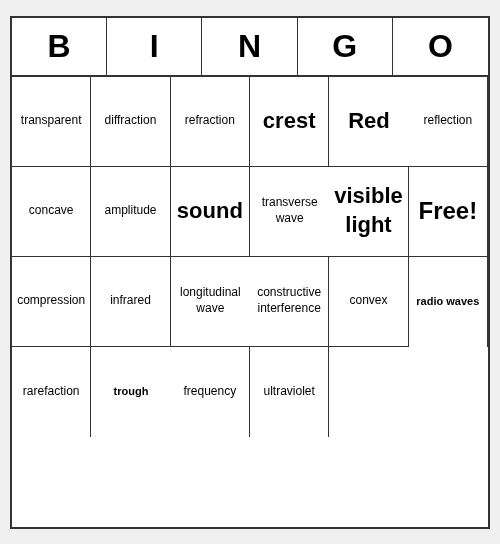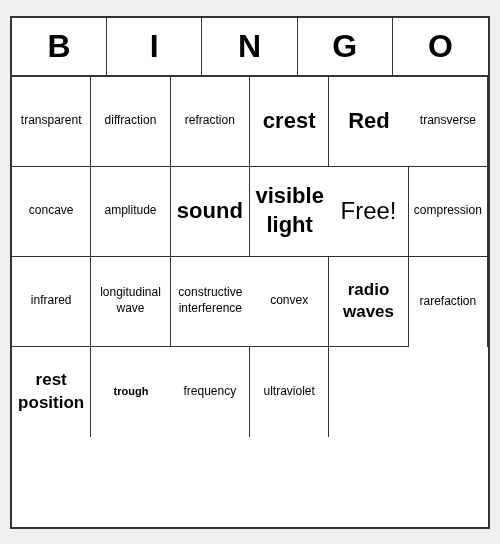--- a/index.html
+++ b/index.html
@@ -72,21 +72,21 @@
       line-height: 1.3;
     }
 
     .bingo-cell.large-text span {
       font-size: 22px;
       font-weight: bold;
     }
 
     .bingo-cell.free-cell span {
       font-size: 24px;
-      font-weight: normal;
+      font-weight: bold;
     }
   </style>
 </head>
 <body>
 
 <div class="bingo-card">
   <div class="bingo-header">
   <div class="bingo-header-cell">B</div>
       <div class="bingo-header-cell">I</div>
       <div class="bingo-header-cell">N</div>
@@ -103,30 +103,33 @@
       <div class="bingo-cell">
         <span>refraction</span>
       </div>
       <div class="bingo-cell large-text">
         <span>crest</span>
       </div>
       <div class="bingo-cell large-text">
         <span>Red</span>
       </div>
       <div class="bingo-cell">
-        <span>transverse</span>
+        <span>reflection</span>
       </div>
       <div class="bingo-cell">
         <span>concave</span>
       </div>
       <div class="bingo-cell">
         <span>amplitude</span>
       </div>
       <div class="bingo-cell large-text">
         <span>sound</span>
+      </div>
+      <div class="bingo-cell">
+        <span>transverse wave</span>
       </div>
       <div class="bingo-cell large-text">
         <span>visible light</span>
       </div>
       <div class="bingo-cell free-cell">
         <span>Free!</span>
       </div>
       <div class="bingo-cell">
         <span>compression</span>
       </div>
@@ -136,27 +139,24 @@
       <div class="bingo-cell">
         <span>longitudinal wave</span>
       </div>
       <div class="bingo-cell">
         <span>constructive interference</span>
       </div>
       <div class="bingo-cell">
         <span>convex</span>
       </div>
       <div class="bingo-cell">
-        <span style="font-size: 17px; font-weight: bold;">radio waves</span>
+        <span style="font-size: 11px; font-weight: bold;">radio waves</span>
       </div>
       <div class="bingo-cell">
         <span>rarefaction</span>
-      </div>
-      <div class="bingo-cell">
-        <span style="font-size: 17px; font-weight: bold;">rest position</span>
       </div>
       <div class="bingo-cell">
         <span style="font-size: 11px; font-weight: bold;">trough</span>
       </div>
       <div class="bingo-cell">
         <span>frequency</span>
       </div>
       <div class="bingo-cell">
         <span>ultraviolet</span>
       </div>

